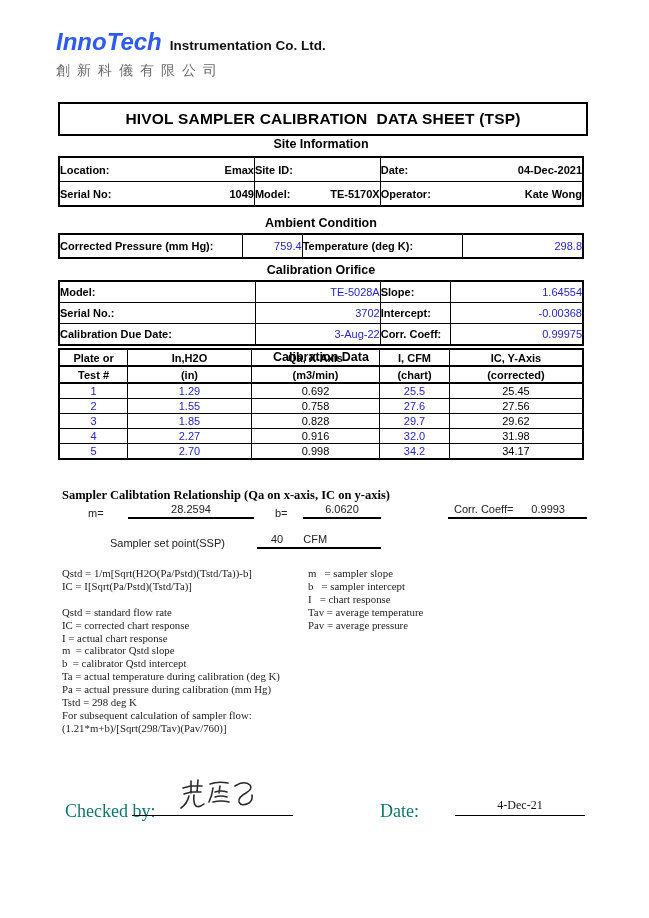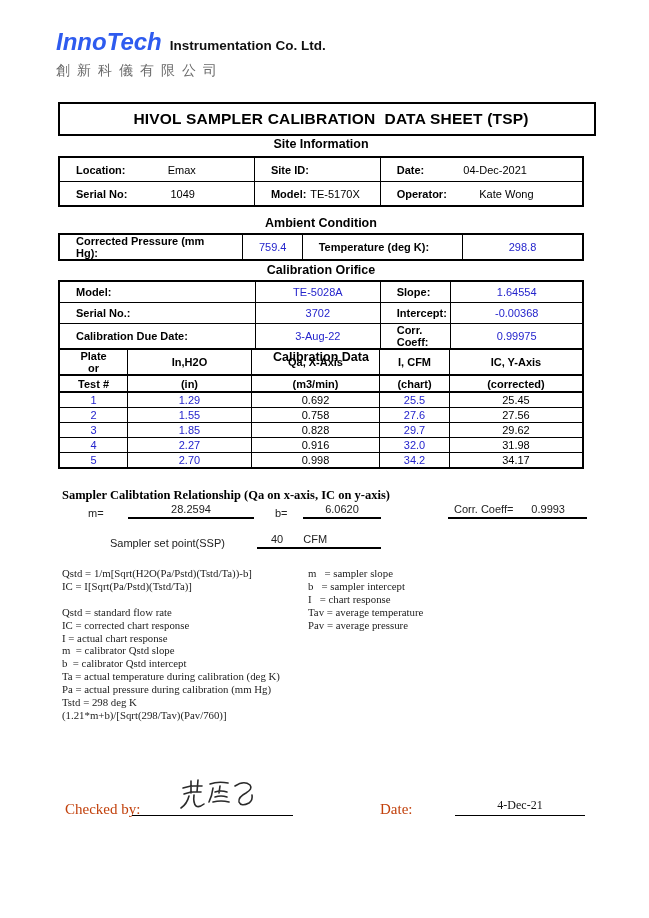--- a/index.html
+++ b/index.html
@@ -9,34 +9,34 @@
     margin:0 auto;
   }
   
   .logo{position:absolute;left:56px;top:28px;width:530px;}
   .brand{font-size:24px;font-weight:bold;font-style:italic;color:var(--brand-blue,#2e5bef);letter-spacing:0px;}
   .brand-suffix{font-size:13.5px;font-weight:bold;color:#111;margin-left:8px;}
   .brand-cn{margin-top:6px;font-size:14px;color:#6b6b6b;letter-spacing:7px;font-weight:500;}
   
   .title-box{
     position:absolute;left:58px;top:102px;width:526px;height:30px;
-    border:2.5px solid #000;display:flex;align-items:center;justify-content:center;padding-left:8px;
+    border:2.5px solid #000;display:flex;align-items:center;justify-content:center;
   }
   .title-box span{font-size:15.5px;font-weight:bold;white-space:pre;letter-spacing:.2px;}
   
   .sec-head{position:absolute;left:58px;width:526px;text-align:center;font-size:12.5px;font-weight:bold;}
   
   table.t{position:absolute;left:58px;width:526px;border-collapse:collapse;table-layout:fixed;
           border:2.5px solid #000;}
-  table.t td{border:1.2px solid #000;padding:0 16px;font-size:11px;vertical-align:middle;overflow:hidden;}
+  table.t td{border:1.2px solid #000;padding:0 0;font-size:11px;vertical-align:middle;overflow:hidden;}
   .pair{display:flex;align-items:center;}
   .pair .lbl{font-weight:bold;white-space:nowrap;}
-  .pair .val{flex:1;text-align:center;font-weight:normal;white-space:nowrap;}
+  .pair .val{flex:1;text-align:right;font-weight:bold;white-space:nowrap;}
   td.lblcell{font-weight:bold;}
-  td.bluecell{color:var(--value-blue,#2424cc);text-align:center;font-weight:normal;}
+  td.bluecell{color:var(--value-blue,#2424cc);text-align:right;font-weight:normal;}
   .site td{height:23px;}
   .ambient td{height:22px;}
   .orifice td{height:20px;}
   .caldata td{height:14px;text-align:center;font-size:10.5px;padding:0 2px;}
   .caldata tr.hdr td{font-weight:bold;height:15px;font-size:11px;}
   .caldata tr.hdr1 td{border-bottom:2px solid #000;}
   .caldata tr.hdr2 td{border-bottom:2px solid #000;}
   .caldata td.c-blue{color:var(--value-blue,#2424cc);}
   
   .rel-title{position:absolute;left:62px;top:488px;font-family:"Liberation Serif",serif;
@@ -47,21 +47,21 @@
   .uline.center{justify-content:center;}
   
   .calc-head{position:absolute;left:58px;top:551px;width:526px;text-align:center;
              font-size:12px;font-weight:bold;}
   .calc-col{position:absolute;top:567px;font-family:"Liberation Serif",serif;
             font-size:10.8px;color:#1c1c1c;}
   .calc-col div{min-height:12.9px;line-height:12.9px;white-space:pre;}
   .calc-left{left:62px;width:250px;}
   .calc-right{left:308px;width:230px;}
   
-  .foot-lbl{position:absolute;font-family:"Liberation Serif",serif;font-size:15px;color:#c2410c;}
+  .foot-lbl{position:absolute;font-family:"Liberation Serif",serif;font-size:18px;color:#0f766e;}
   .sig-line{position:absolute;left:132px;top:800px;width:161px;height:15px;border-bottom:1.6px solid #000;}
   .date-line{position:absolute;left:455px;top:798px;width:130px;height:17px;border-bottom:1.6px solid #000;
              text-align:center;font-family:"Liberation Serif",serif;font-size:12px;color:#111;}
   .sig-svg{position:absolute;left:178px;top:776px;}
 </style>
 </head>
 <body>
 
 <div class="page">
 
@@ -259,20 +259,21 @@
     <div>IC = I[Sqrt(Pa/Pstd)(Tstd/Ta)]</div>
     <div></div>
     <div>Qstd = standard flow rate</div>
     <div>IC = corrected chart response</div>
     <div>I = actual chart response</div>
     <div>m  = calibrator Qstd slope</div>
     <div>b  = calibrator Qstd intercept</div>
     <div>Ta = actual temperature during calibration (deg K)</div>
     <div>Pa = actual pressure during calibration (mm Hg)</div>
     <div>Tstd = 298 deg K</div>
+    <div>For subsequent calculation of sampler flow:</div>
     <div>(1.21*m+b)/[Sqrt(298/Tav)(Pav/760)]</div>
   </div>
   <div class="calc-col calc-right">
     <div>m   = sampler slope</div>
     <div>b   = sampler intercept</div>
     <div>I   = chart response</div>
     <div>Tav = average temperature</div>
     <div>Pav = average pressure</div>
   </div>
 

